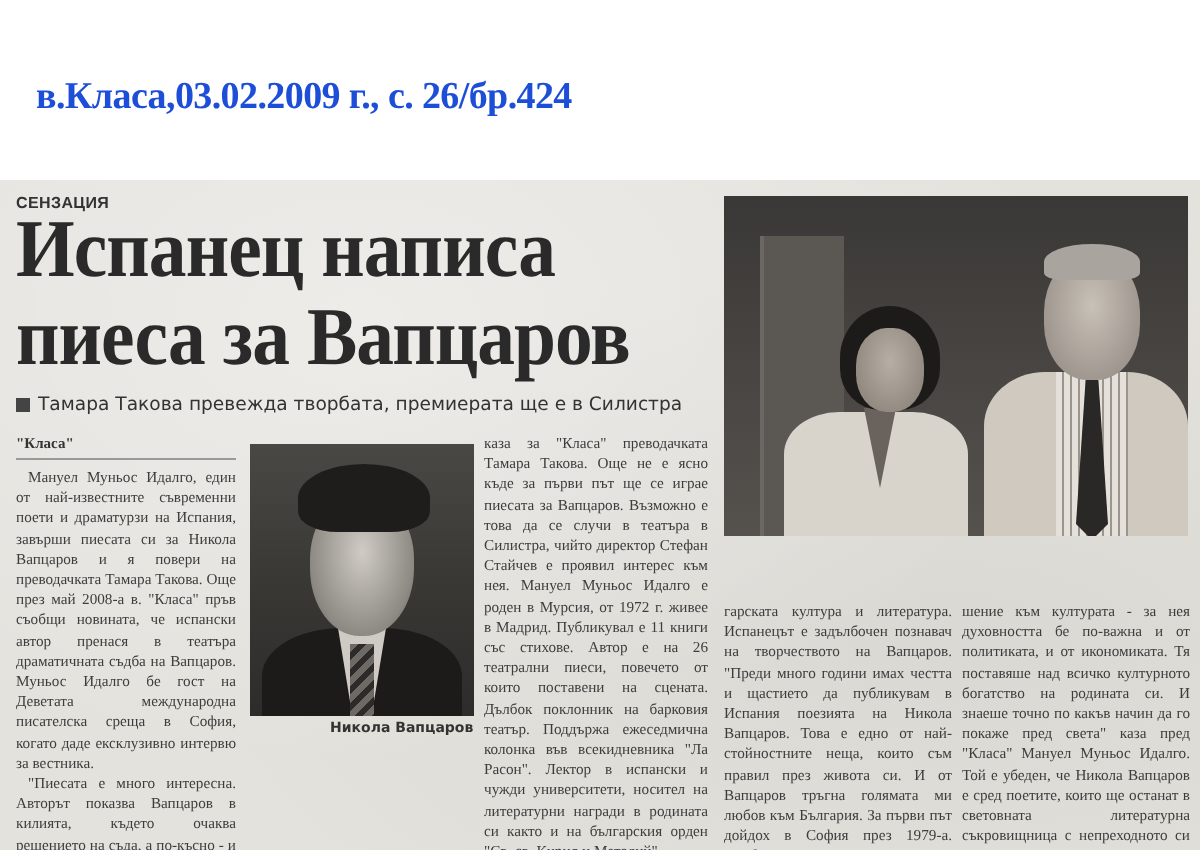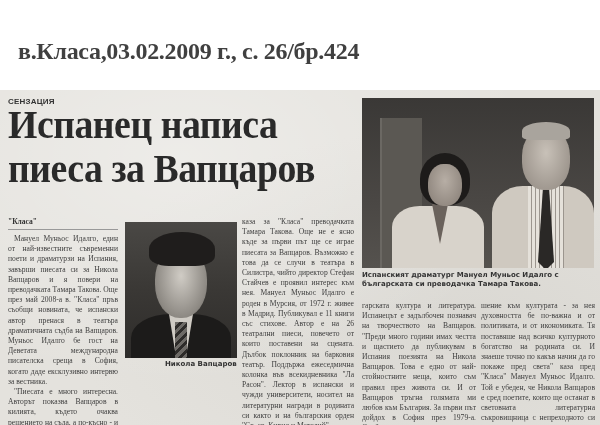--- a/index.html
+++ b/index.html
@@ -4,21 +4,21 @@
 <style>
   html, body { margin: 0; padding: 0; }
   body {
     width: 600px; height: 425px; overflow: hidden; position: relative;
     background: #ffffff;
     font-family: "Liberation Serif", serif;
   }
   .source-line {
     position: absolute; left: 18px; top: 38px;
     font-family: "Liberation Serif", serif; font-weight: bold;
-    font-size: 24px; color: #404040; letter-spacing: -0.3px;
+    font-size: 19px; color: #1d4ed8; letter-spacing: -0.3px;
   }
   .clipping {
     position: absolute; left: 0; top: 90px; width: 600px; height: 335px;
     background: #e4e2dd;
     background-image:
       radial-gradient(ellipse at 30% 20%, rgba(255,255,255,0.35), transparent 60%),
       radial-gradient(ellipse at 80% 70%, rgba(200,198,192,0.35), transparent 60%);
     overflow: hidden;
   }
   .rubric {
@@ -138,20 +138,23 @@
   }
 </style>
 </head>
 <body>
 
 <div class="source-line">в.Класа,03.02.2009 г., с. 26/бр.424</div>
 
 <div class="clipping">
   <div class="rubric">СЕНЗАЦИЯ</div>
   <div class="headline">Испанец написа пиеса за Вапцаров</div>
+  <div class="subhead">
+    <span class="sq"></span><span>Тамара Такова превежда творбата, премиерата ще е в Силистра</span>
+  </div>
 
   <div class="byline">"Класа"</div>
 
   <div class="col col1">
     <p>Мануел Муньос Идалго, един от най-известните съвременни поети и драматурзи на Испания, завърши пиесата си за Никола Вапцаров и я повери на преводачката Тамара Такова. Още през май 2008-а в. "Класа" пръв съобщи новината, че испански автор пренася в театъра драматичната съдба на Вапцаров. Муньос Идалго бе гост на Деветата международна писателска среща в София, когато даде ексклузивно интервю за вестника.</p>
     <p>"Пиесата е много интересна. Авторът показва Вапцаров в килията, където очаква решението на съда, а по-късно - и изпълнението на смъртната присъда. В ретроспекция пред очите на героя минава целият му живот - годините в Морското училище, първото</p>
   </div>
 
   <div class="portrait">
     <div class="suit"></div>
@@ -172,21 +175,20 @@
     <div class="woman-body"></div>
     <div class="woman-neck"></div>
     <div class="woman-hair"></div>
     <div class="woman-face"></div>
     <div class="man-body"></div>
     <div class="man-shirt"></div>
     <div class="man-tie"></div>
     <div class="man-face"></div>
     <div class="man-hair"></div>
   </div>
-  <div class="photo-caption">Испанският драматург Мануел Муньос Идалго с българската си преводачка Тамара Такова.</div>
 
   <div class="col col4">
     <p style="text-indent:0">гарската култура и литература. Испанецът е задълбочен познавач на творчеството на Вапцаров. "Преди много години имах честта и щастието да публикувам в Испания поезията на Никола Вапцаров. Това е едно от най-стойностните неща, които съм правил през живота си. И от Вапцаров тръгна голямата ми любов към България. За първи път дойдох в София през 1979-а. Съдбата ме срещна с една изумителна жена - Людмила Живкова. Поразй ме нейното отно-</p>
   </div>
   <div class="col col5">
     <p style="text-indent:0">шение към културата - за нея духовността бе по-важна и от политиката, и от икономиката. Тя поставяше над всичко културното богатство на родината си. И знаеше точно по какъв начин да го покаже пред света" каза пред "Класа" Мануел Муньос Идалго. Той е убеден, че Никола Вапцаров е сред поетите, които ще останат в световната литературна съкровищница с непреходното си творчество, неповторимо по хуманност и идейно звучене.</p>
   </div>
 </div>
 
 </body></html>

